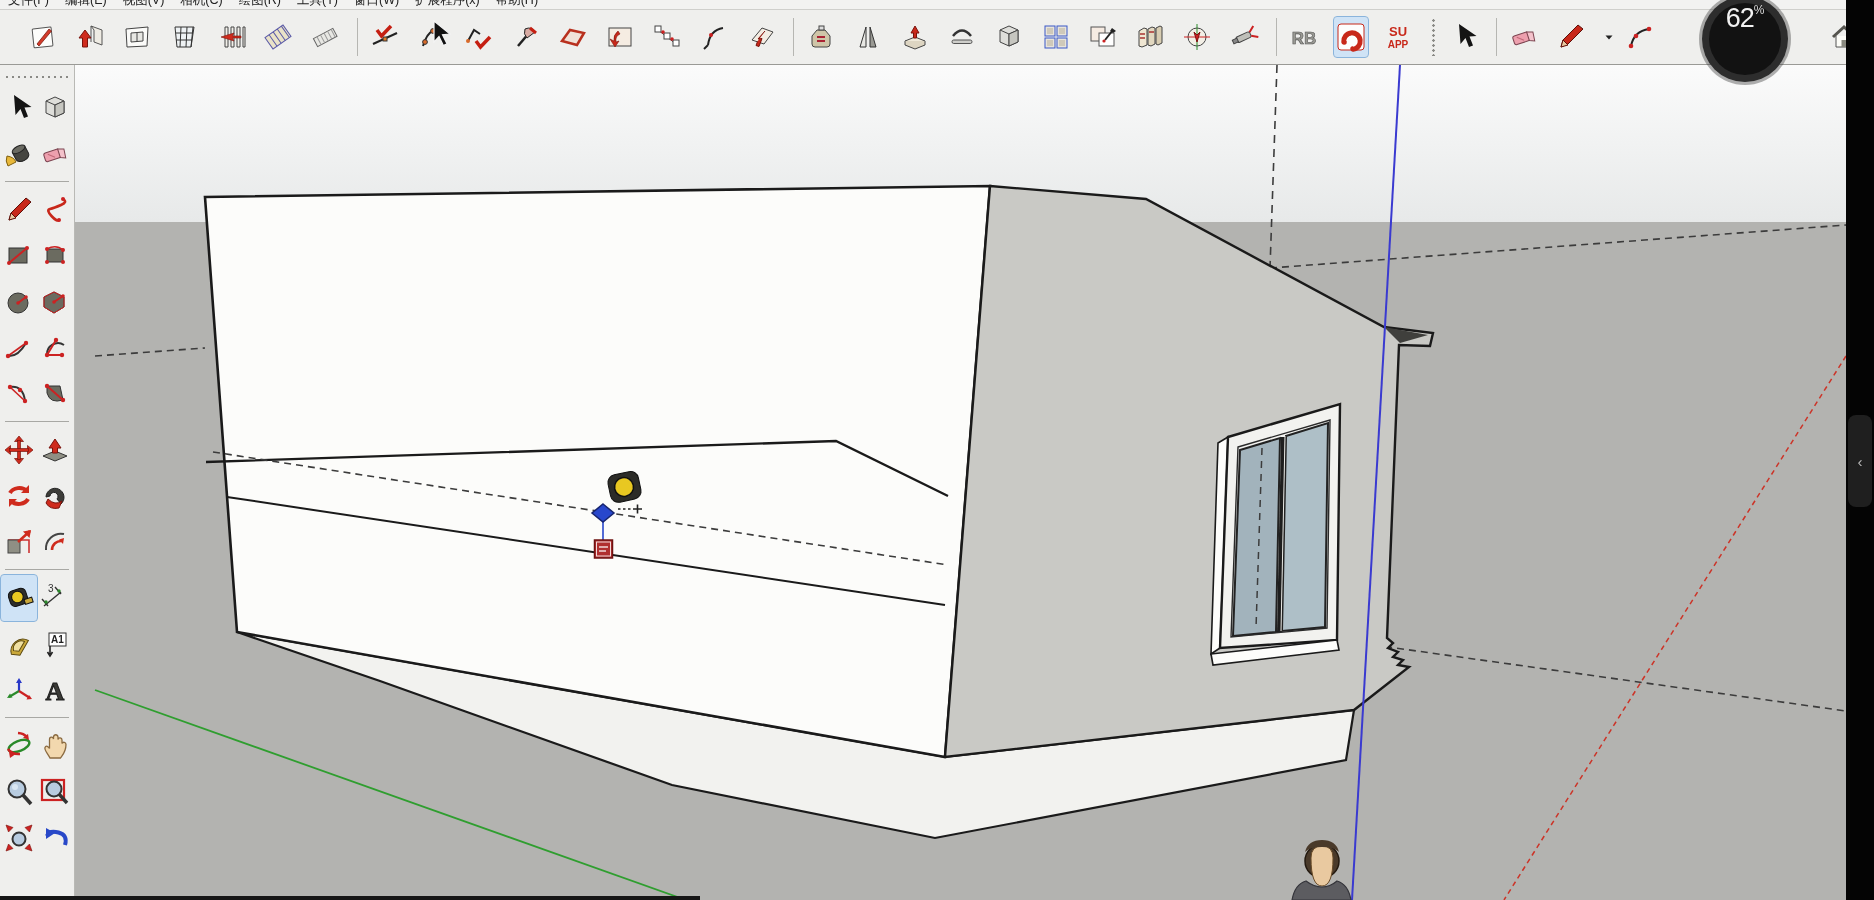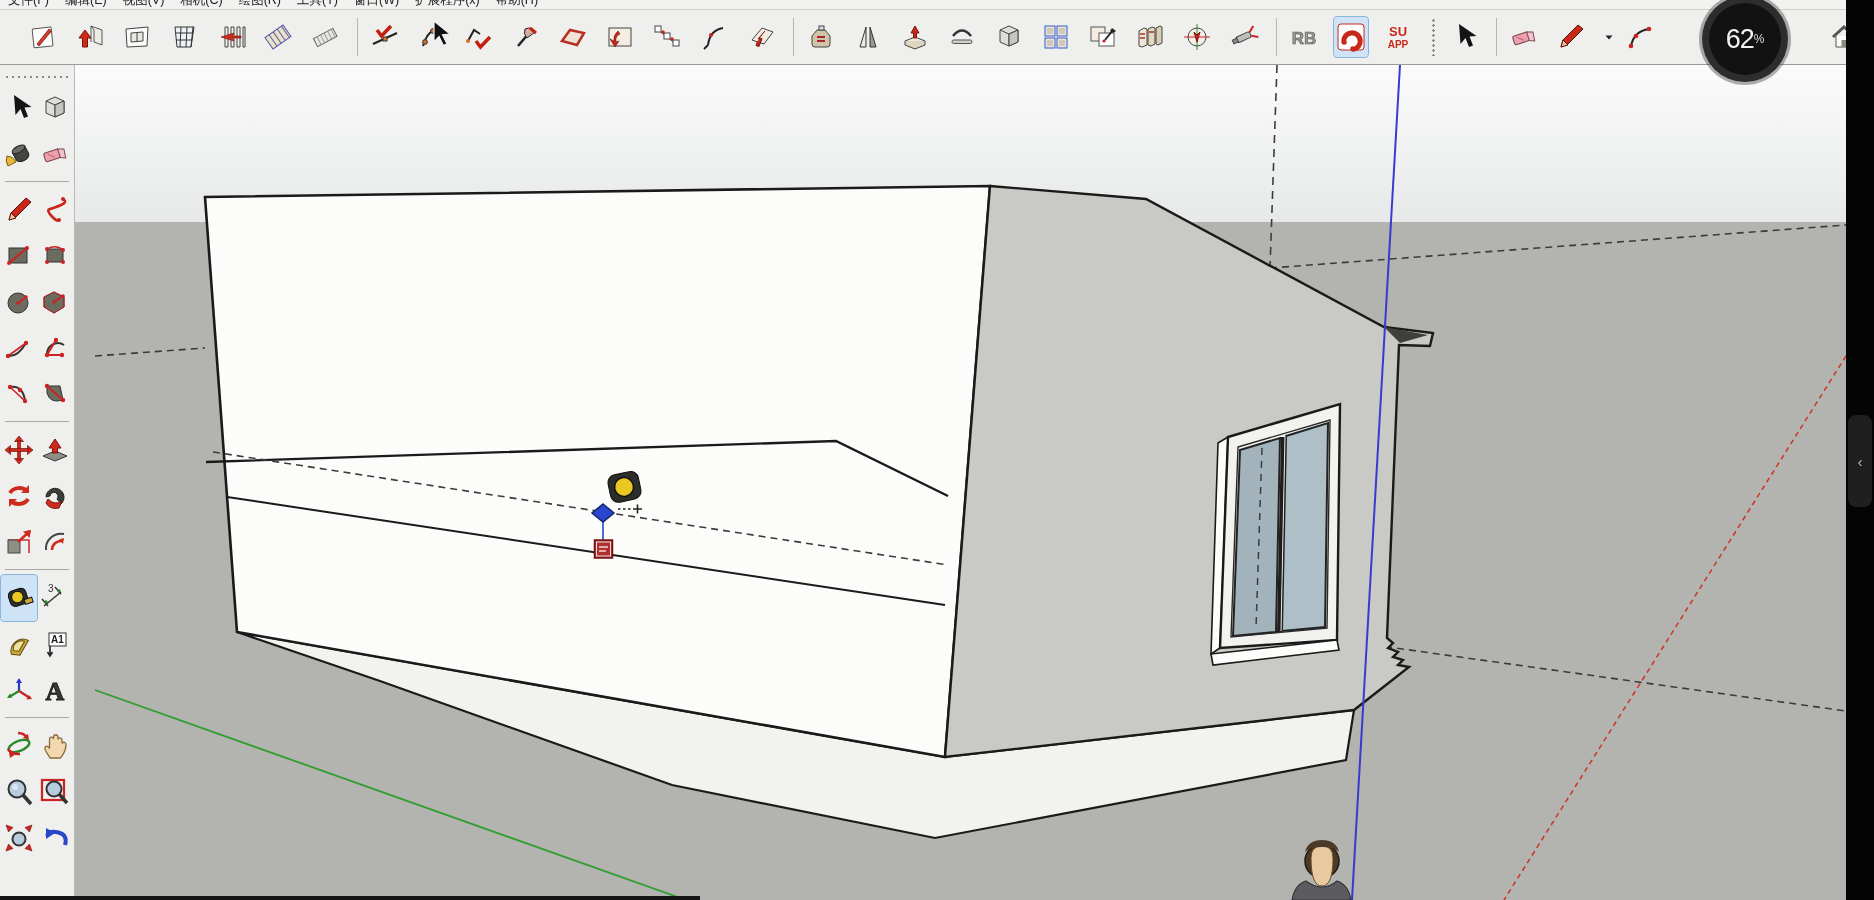--- a/index.html
+++ b/index.html
@@ -23,21 +23,21 @@
   .tb-grip{width:3px;height:38px;margin:0 12px 0 4px;flex:0 0 auto;
            background-image:radial-gradient(#8a8a86 1px,transparent 1.2px);
            background-size:3px 5px;background-repeat:repeat-y;}
   .tb-spacer{flex:1 1 auto;}
   
   .tb-cursor{position:absolute;left:432px;top:20px;z-index:60;pointer-events:none;}
   
   .rec-overlay{position:absolute;left:1702px;top:-4px;width:86px;height:86px;z-index:70;}
   .rec-blob{position:absolute;inset:0;border-radius:50%;background:#2d2d2d;box-shadow:0 0 0 3px #3a3a3a66;}
   .rec-circle{position:absolute;left:7px;top:7px;width:72px;height:72px;border-radius:50%;
-              background:#121212;display:flex;align-items:center;justify-content:center;}
+              background:#121212;display:flex;align-items:flex-start;justify-content:center;}
   .rec-ring{position:absolute;left:7px;top:7px;width:72px;height:72px;}
   .rec-text{color:#f2f2f2;font-size:27px;letter-spacing:-1px;}
   .rec-unit{color:#dcdcdc;font-size:12px;vertical-align:baseline;}
   
   .palette{position:absolute;left:0;top:65px;width:75px;height:835px;background:#efefed;
            border-right:1px solid #b9b9b5;box-sizing:border-box;z-index:10;padding-top:10px;}
   .palette-grip{height:6px;margin:0 4px 4px 4px;
                 background-image:radial-gradient(#8a8a86 1px,transparent 1.2px);
                 background-size:6px 4px;background-repeat:repeat-x;}
   .pal-grid{display:grid;grid-template-columns:36px 36px;justify-content:center;}

